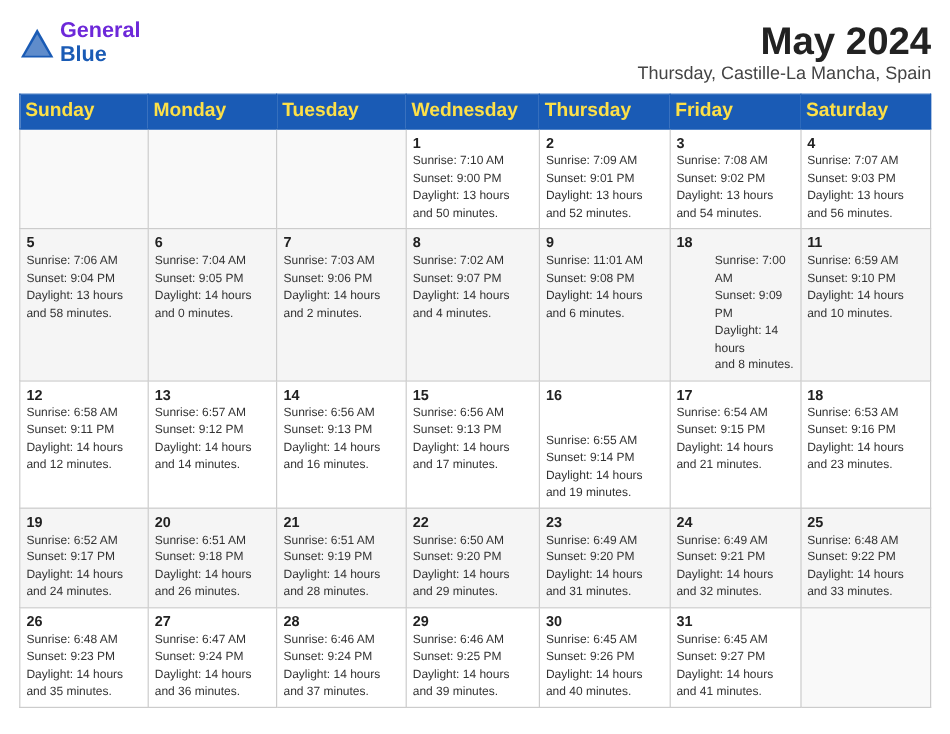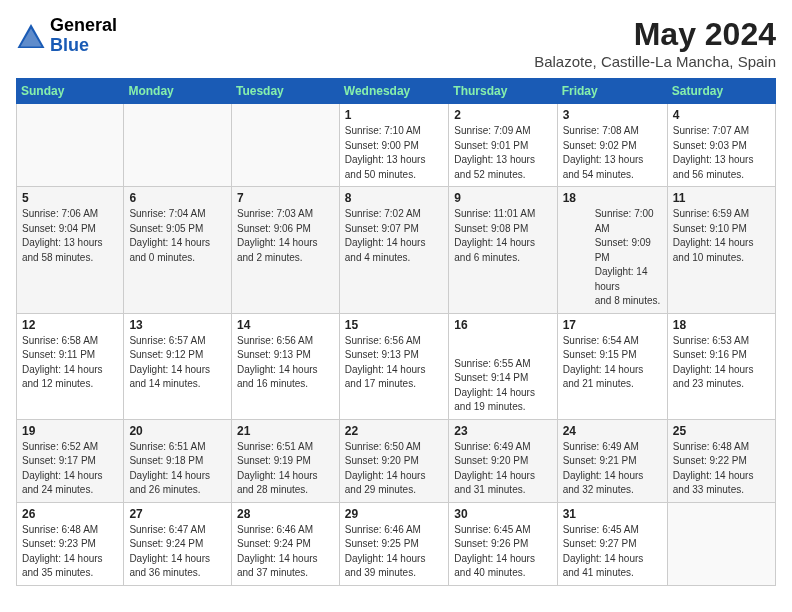--- a/index.html
+++ b/index.html
@@ -22,21 +22,21 @@
       gap: 4px;
     }
     .logo-text {
       display: flex;
       flex-direction: column;
       line-height: 1.1;
     }
     .logo-general {
       font-size: 18px;
       font-weight: bold;
-      color: #000000;
+      color: #6d28d9;
     }
     .logo-blue {
       font-size: 18px;
       font-weight: bold;
       color: #1a5bb5;
     }
     .logo-icon {
       width: 30px;
       height: 30px;
     }
@@ -51,22 +51,22 @@
     .location {
       font-size: 15px;
       color: #444;
     }
     table {
       width: 100%;
       border-collapse: collapse;
     }
     thead tr th {
       background-color: #1a5bb5;
-      color: #86efac;
-      font-size: 12px;
+      color: #fde047;
+      font-size: 16px;
       font-weight: bold;
       padding: 5px 4px;
       text-align: left;
       border: 1px solid #1a5bb5;
     }
     tbody tr td {
       vertical-align: top;
       border: 1px solid #ccc;
       padding: 4px 5px;
       width: 113px;
@@ -101,21 +101,21 @@
       <polygon points="20,4 38,36 2,36" fill="#1a5bb5"></polygon>
       <polygon points="20,10 34,34 6,34" fill="#fff" opacity="0.3"></polygon>
     </svg>
     <div class="logo-text">
       <span class="logo-general">General</span>
       <span class="logo-blue">Blue</span>
     </div>
   </div>
   <div class="title-block">
     <div class="month-title">May 2024</div>
-    <div class="location">Balazote, Castille-La Mancha, Spain</div>
+    <div class="location">Thursday, Castille-La Mancha, Spain</div>
   </div>
 </div>
 
 <table>
   <thead>
     <tr>
     <th>Sunday</th>
         <th>Monday</th>
         <th>Tuesday</th>
         <th>Wednesday</th>

